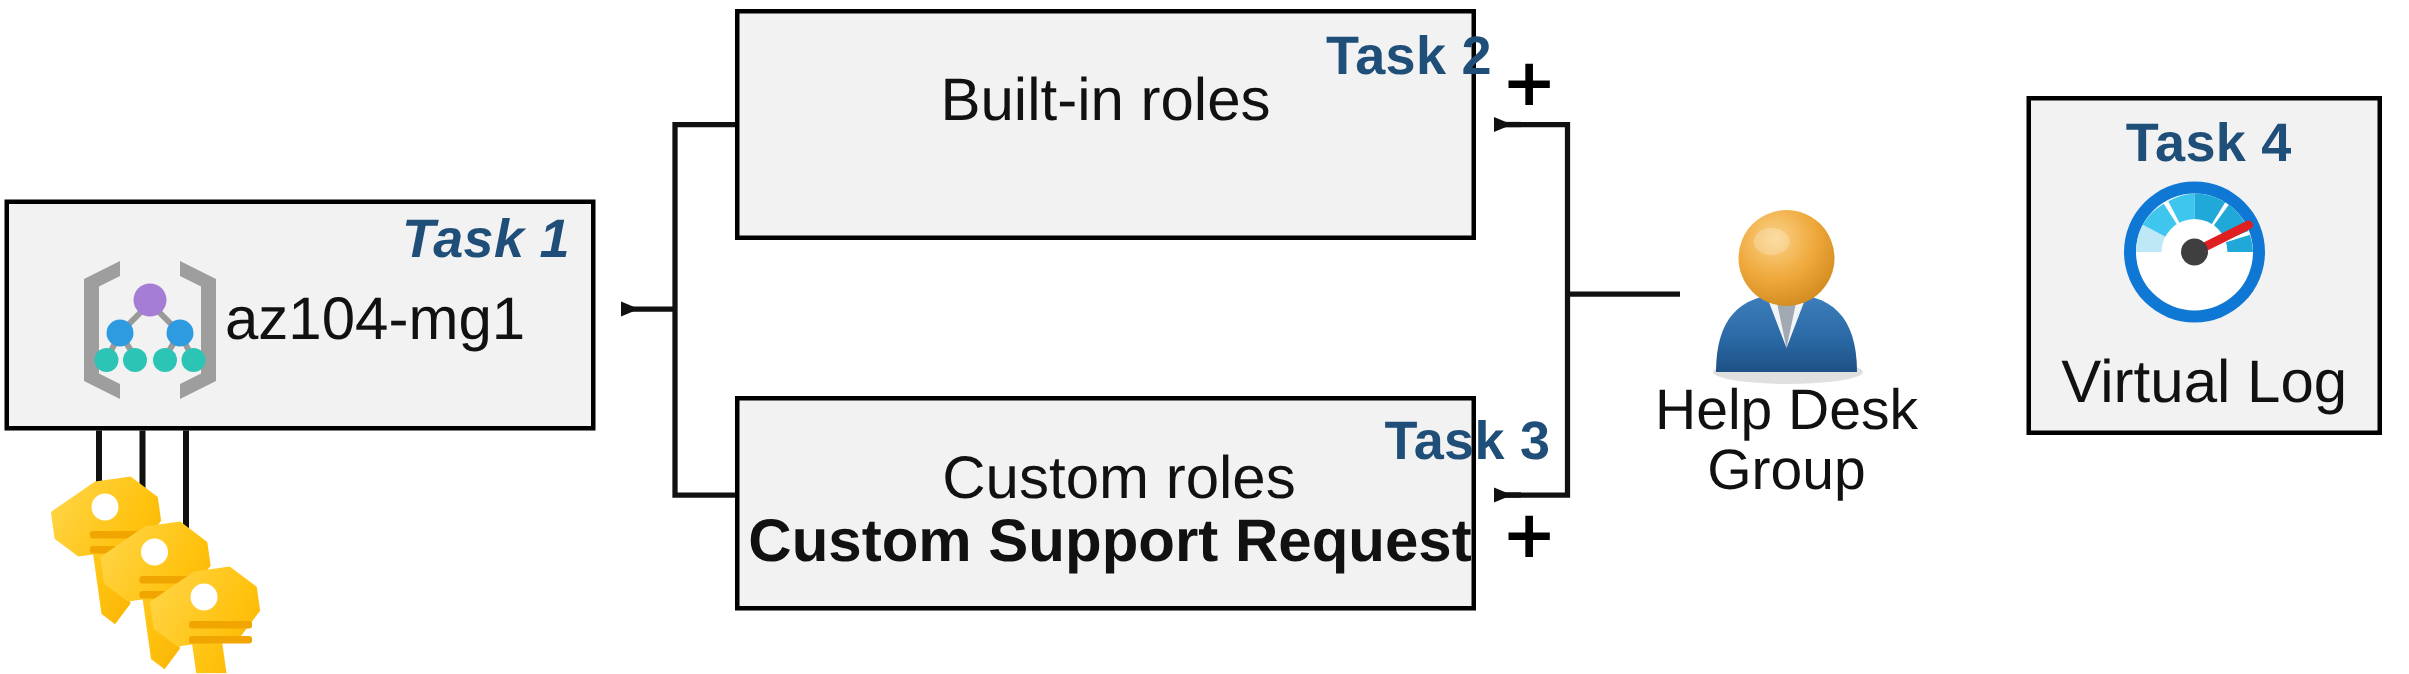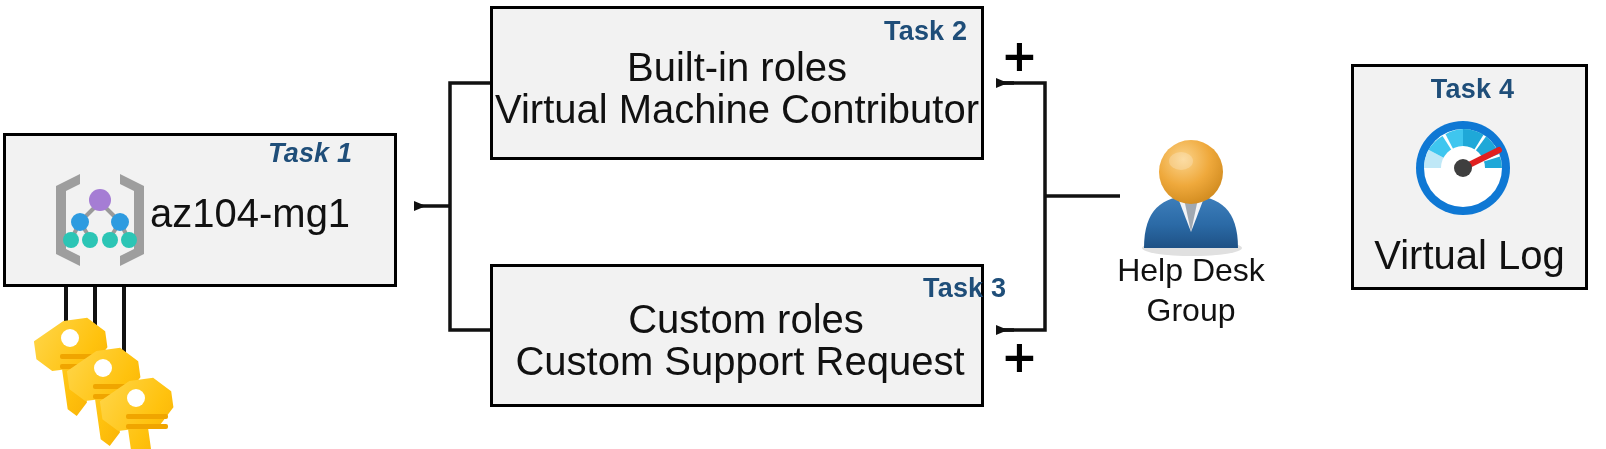--- a/index.html
+++ b/index.html
@@ -27,21 +27,21 @@
   .task-box {
     position: absolute;
     background: #F2F2F2;
     border: 3px solid #000000;
     box-sizing: border-box;
   }
   .task-label {
     position: absolute;
     color: #1F4E79;
     font-weight: bold;
-    font-size: 27px;
+    font-size: 36px;
     letter-spacing: 0.2px;
     white-space: nowrap;
   }
   .box-text {
     position: absolute;
     color: #111111;
     font-size: 40px;
     text-align: center;
     white-space: nowrap;
     line-height: 1.18;
@@ -50,21 +50,21 @@
     position: absolute;
     color: #000000;
     font-size: 44px;
     font-weight: bold;
     line-height: 1;
     font-family: "DejaVu Sans", sans-serif;
   }
   .persona-label {
     position: absolute;
     color: #111111;
-    font-size: 32px;
+    font-size: 38px;
     text-align: center;
     line-height: 1.16;
     white-space: nowrap;
   }
   .icon-abs {
     position: absolute;
   }
 </style>
 </head>
 <body>
@@ -154,28 +154,27 @@
       <path d="M38,8 L62,8 L78,24 L78,40 L62,56 L50,56 L50,92 L38,104 L30,96 L30,56 L20,56 L6,42 L6,24 Z" transform="translate(-2,2) rotate(-8 42 56)" fill="url(#keyGrad)"></path>
       <circle cx="36" cy="28" r="9" fill="#FFFFFF"></circle>
       <rect x="26" y="44" width="42" height="5" rx="2" fill="#F0A500"></rect>
       <rect x="26" y="54" width="42" height="5" rx="2" fill="#F0A500"></rect>
     </g>
   </svg>
 
   <div class="task-box" style="left:490px; top:6px; width:494px; height:154px;"></div>
   <div class="task-label" style="left:884px; top:16px;">Task 2</div>
   <div class="box-text" style="left:490px; top:44px; width:494px;">Built-in roles</div>
-  <div class="box-text" style="left:490px; top:86px; width:494px;">Virtual Machine Contributor</div>
 
   <div class="plus-sign" style="left:1001px; top:34px;">+</div>
 
   <div class="task-box" style="left:490px; top:264px; width:494px; height:143px;"></div>
   <div class="task-label" style="left:884px; top:273px;margin-left:39px;">Task 3</div>
   <div class="box-text" style="left:518px; top:296px; width:456px;">Custom roles</div>
-  <div class="box-text" style="left:490px; top:338px; width:500px;">Custom Support Request</div>
+  <div class="box-text" style="left:490px; top:338px; width:500px;font-weight:bold;">Custom Support Request</div>
 
   <div class="plus-sign" style="left:1001px; top:335px;">+</div>
 
   <svg class="icon-abs" style="left:1126px; top:136px;" width="130" height="122" viewBox="0 0 130 122">
     <ellipse cx="66" cy="112" rx="50" ry="8" fill="#000000" opacity="0.12"></ellipse>
     <path d="M18,112 C18,74 36,60 65,60 C94,60 112,74 112,112 Z" fill="url(#bodyGrad)"></path>
     <path d="M52,62 L65,96 L78,62 L72,56 L58,56 Z" fill="#F2F4F7"></path>
     <path d="M57,58 L65,96 L73,58 L65,66 Z" fill="#5E6B7A" opacity="0.55"></path>
     <circle cx="65" cy="36" r="32" fill="url(#headGrad)"></circle>
     <ellipse cx="55" cy="25" rx="12" ry="9" fill="#FFFFFF" opacity="0.22"></ellipse>

